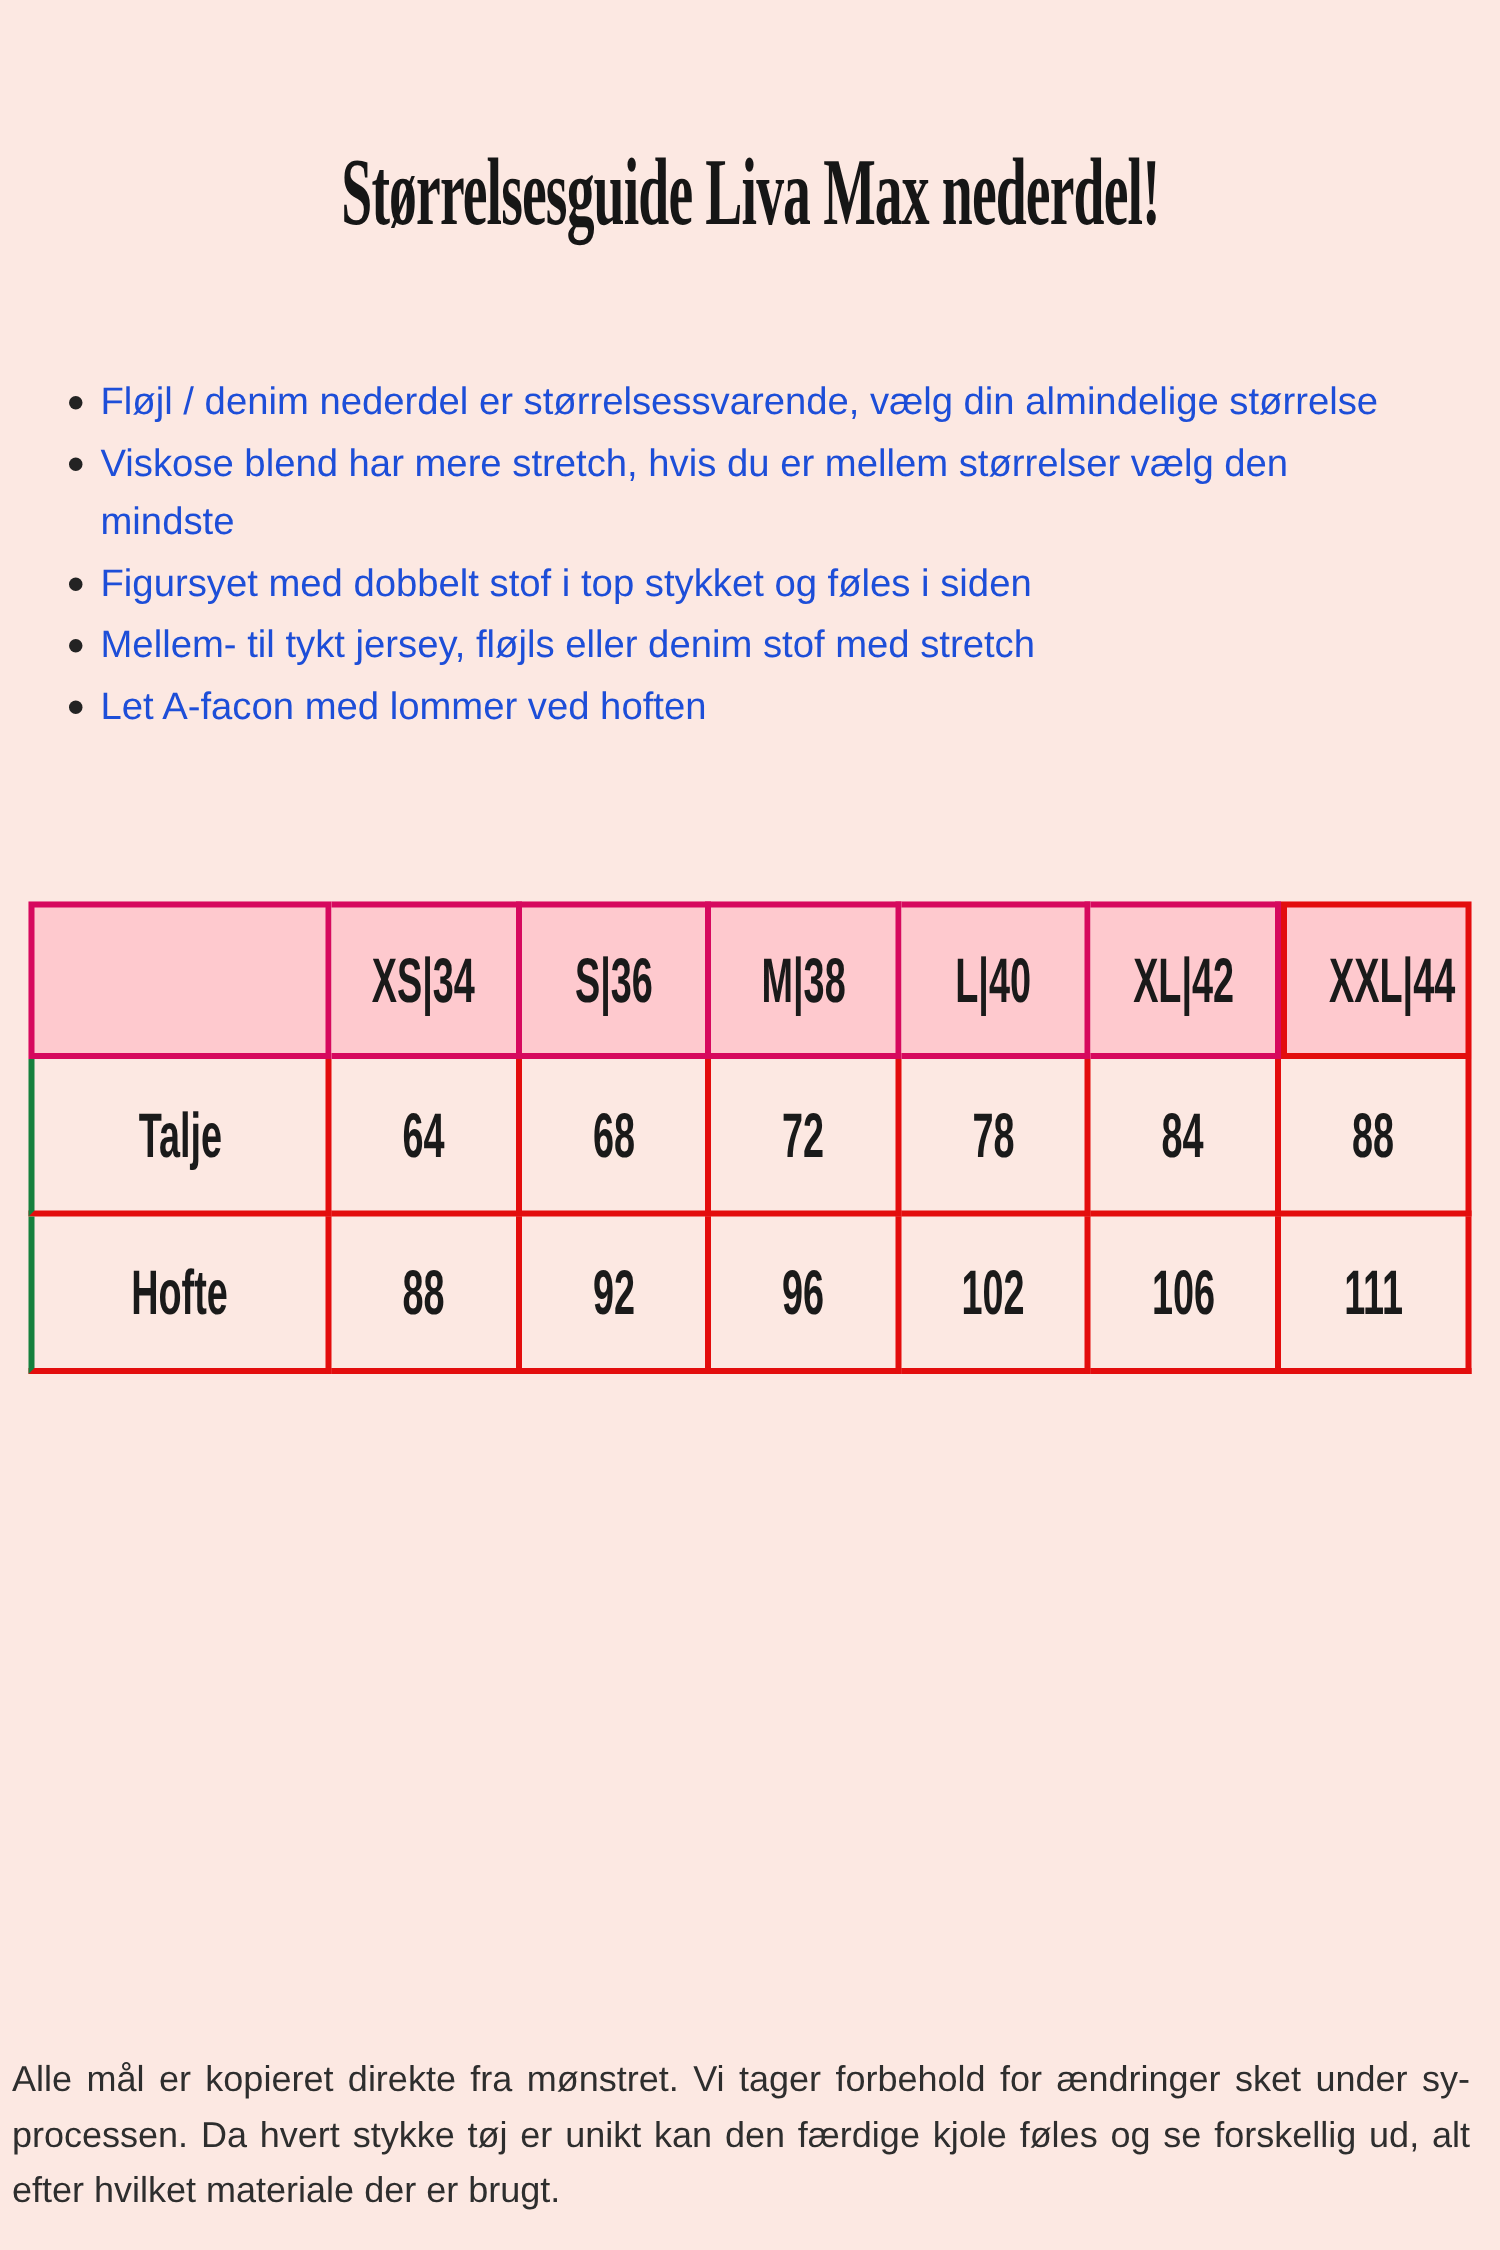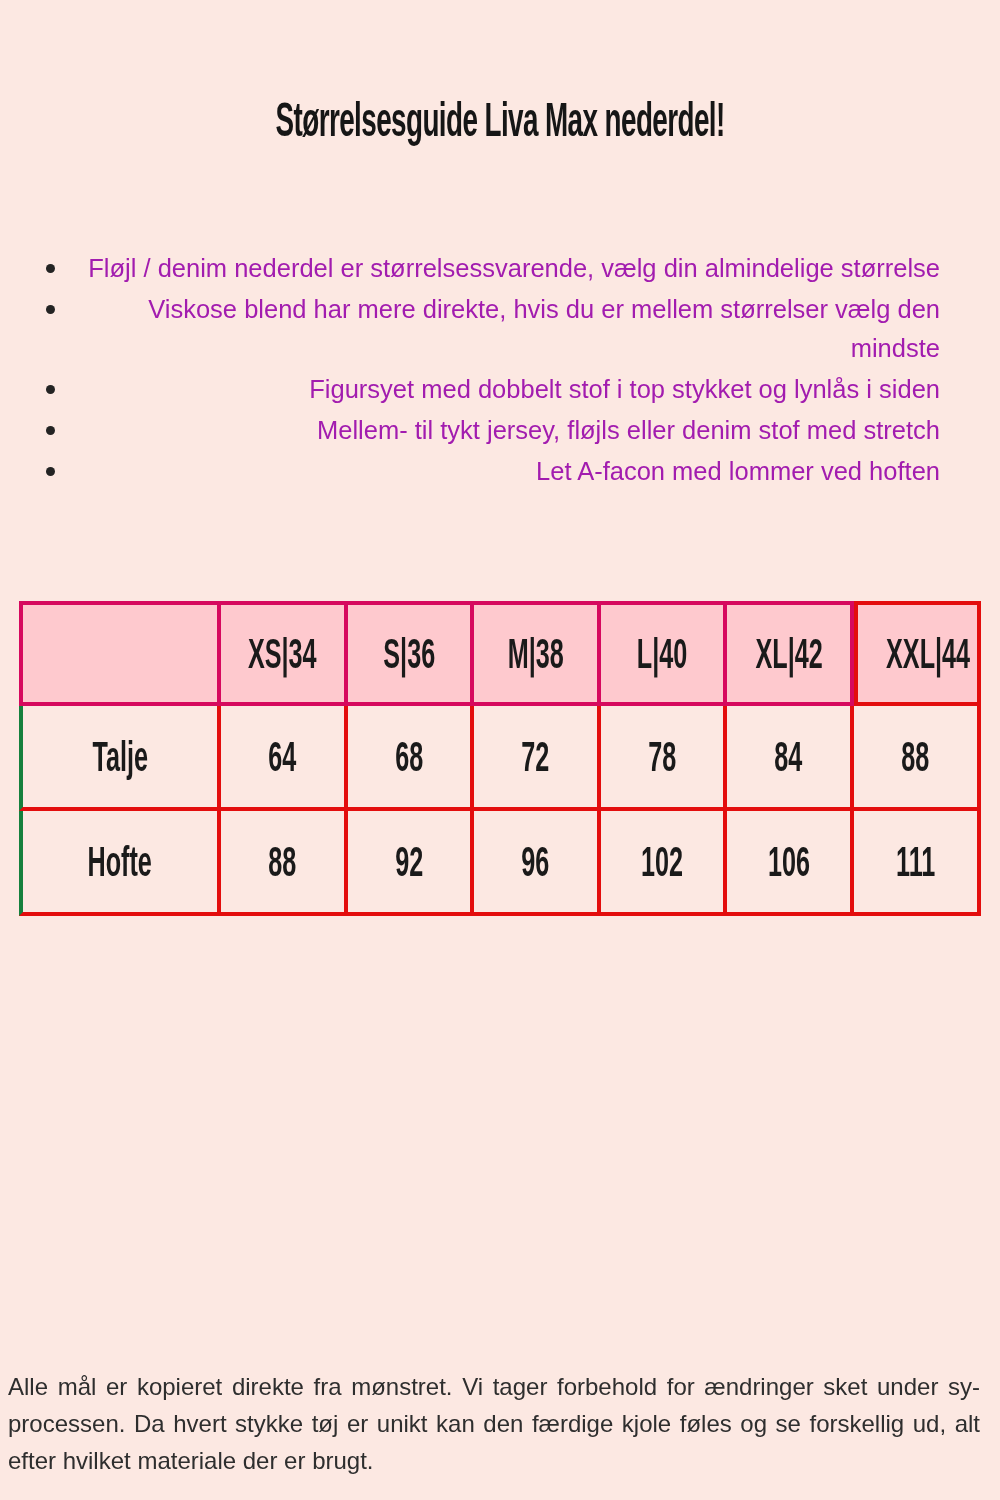--- a/index.html
+++ b/index.html
@@ -16,24 +16,25 @@
   
   .title-wrap {
     position: absolute;
     top: 96px;
     left: 0;
     width: 100%;
     text-align: center;
   }
   .title-wrap h1 {
     margin: 0;
-    font-size: 48px;
+    font-size: 64px;
     font-weight: bold;
     line-height: 1;
     color: #161616;
+    font-family: Liberation Serif, serif;
   }
   .cond-title {
     display: inline-block;
     transform: scaleX(0.58);
     transform-origin: 50% 50%;
     white-space: nowrap;
     letter-spacing: -1px;
   }
 
   
@@ -45,22 +46,21 @@
     margin: 0;
     padding: 0;
     list-style: none;
   }
   .features li {
     position: relative;
     padding-left: 22px;
     margin: 0 0 2px 0;
     font-size: 25.5px;
     line-height: 39px;
-    color: #a21caf;
-    text-align: right;
+    color: #1d4ed8;
   }
   .features li::before {
     content: "";
     position: absolute;
     left: 1px;
     top: 15px;
     width: 9px;
     height: 9px;
     border-radius: 50%;
     background: #232323;
@@ -131,22 +131,22 @@
 <body>
 
 <div class="canvas">
 
   <div class="title-wrap">
     <h1><span class="cond-title">Størrelsesguide Liva Max nederdel!</span></h1>
   </div>
 
   <ul class="features">
     <li>Fløjl / denim nederdel er størrelsessvarende, vælg din almindelige størrelse</li>
-    <li>Viskose blend har mere direkte, hvis du er mellem størrelser vælg den mindste</li>
-    <li>Figursyet med dobbelt stof i top stykket og lynlås i siden</li>
+    <li>Viskose blend har mere stretch, hvis du er mellem størrelser vælg den mindste</li>
+    <li>Figursyet med dobbelt stof i top stykket og føles i siden</li>
     <li>Mellem- til tykt jersey, fløjls eller denim stof med stretch</li>
     <li>Let A-facon med lommer ved hoften</li>
   </ul>
 
   <table class="size-table">
     <colgroup>
       <col style="width:202px">
       <col style="width:126.6px">
         <col style="width:126.6px">
         <col style="width:126.6px">

